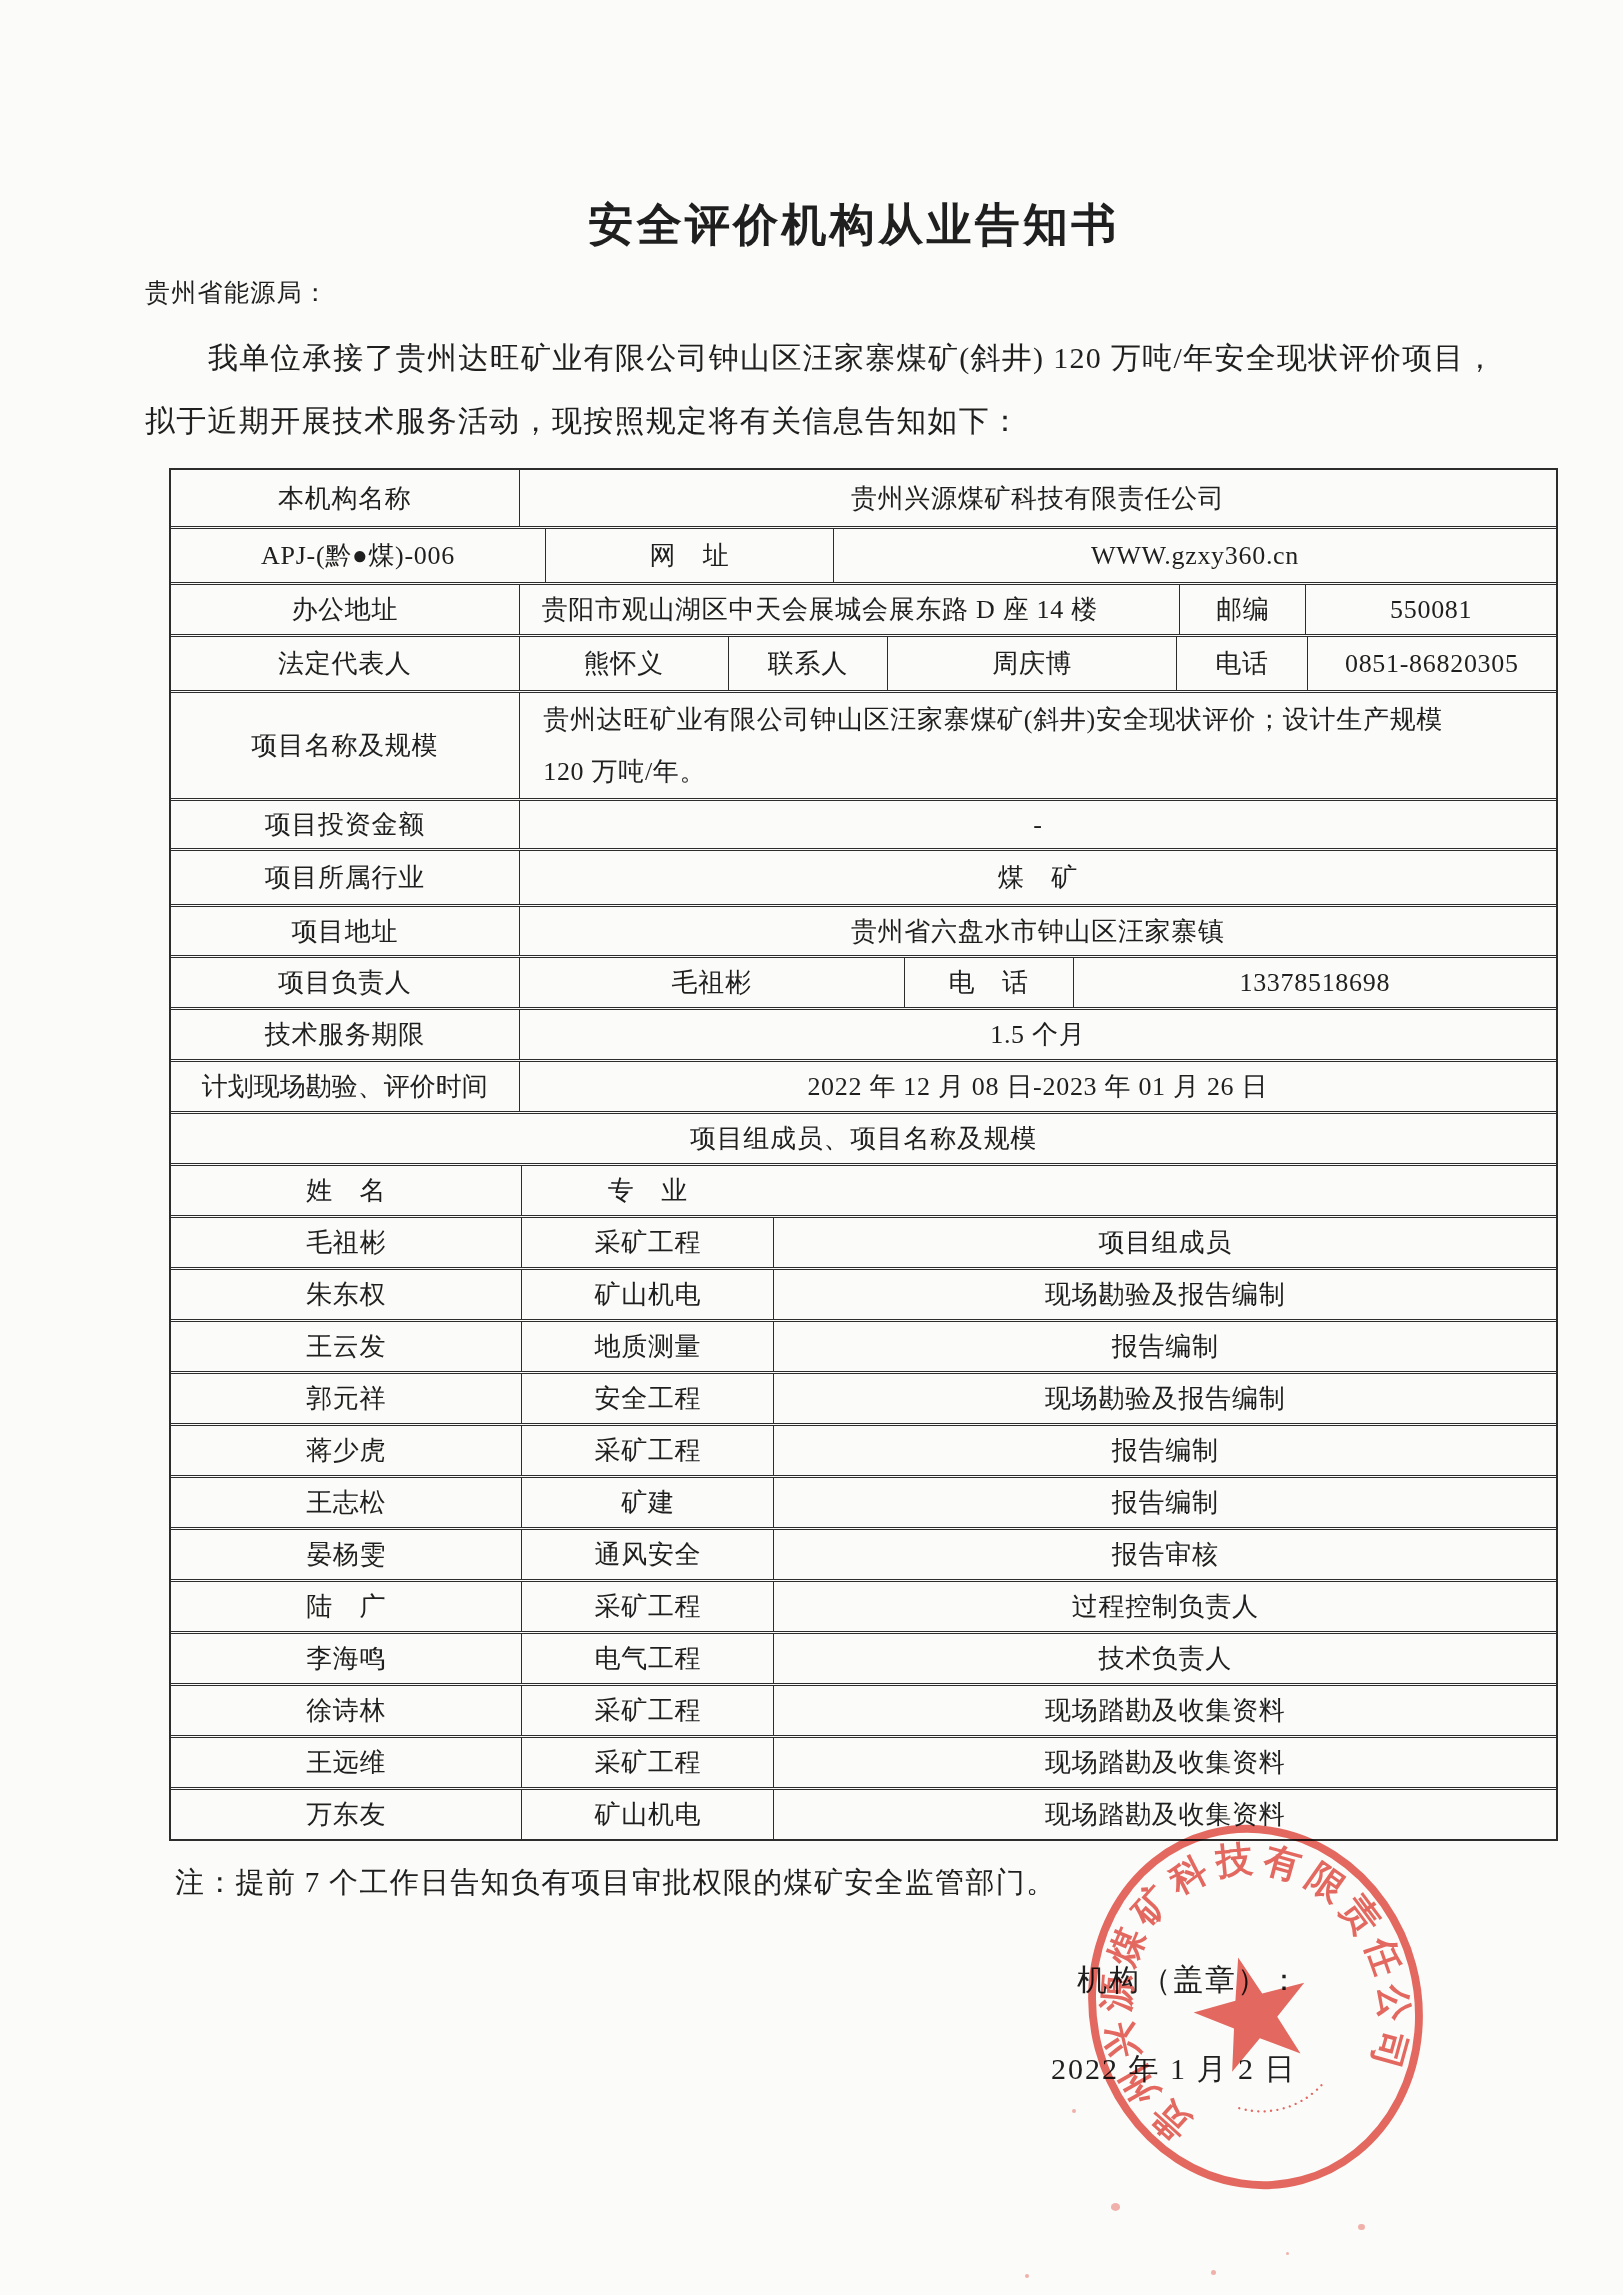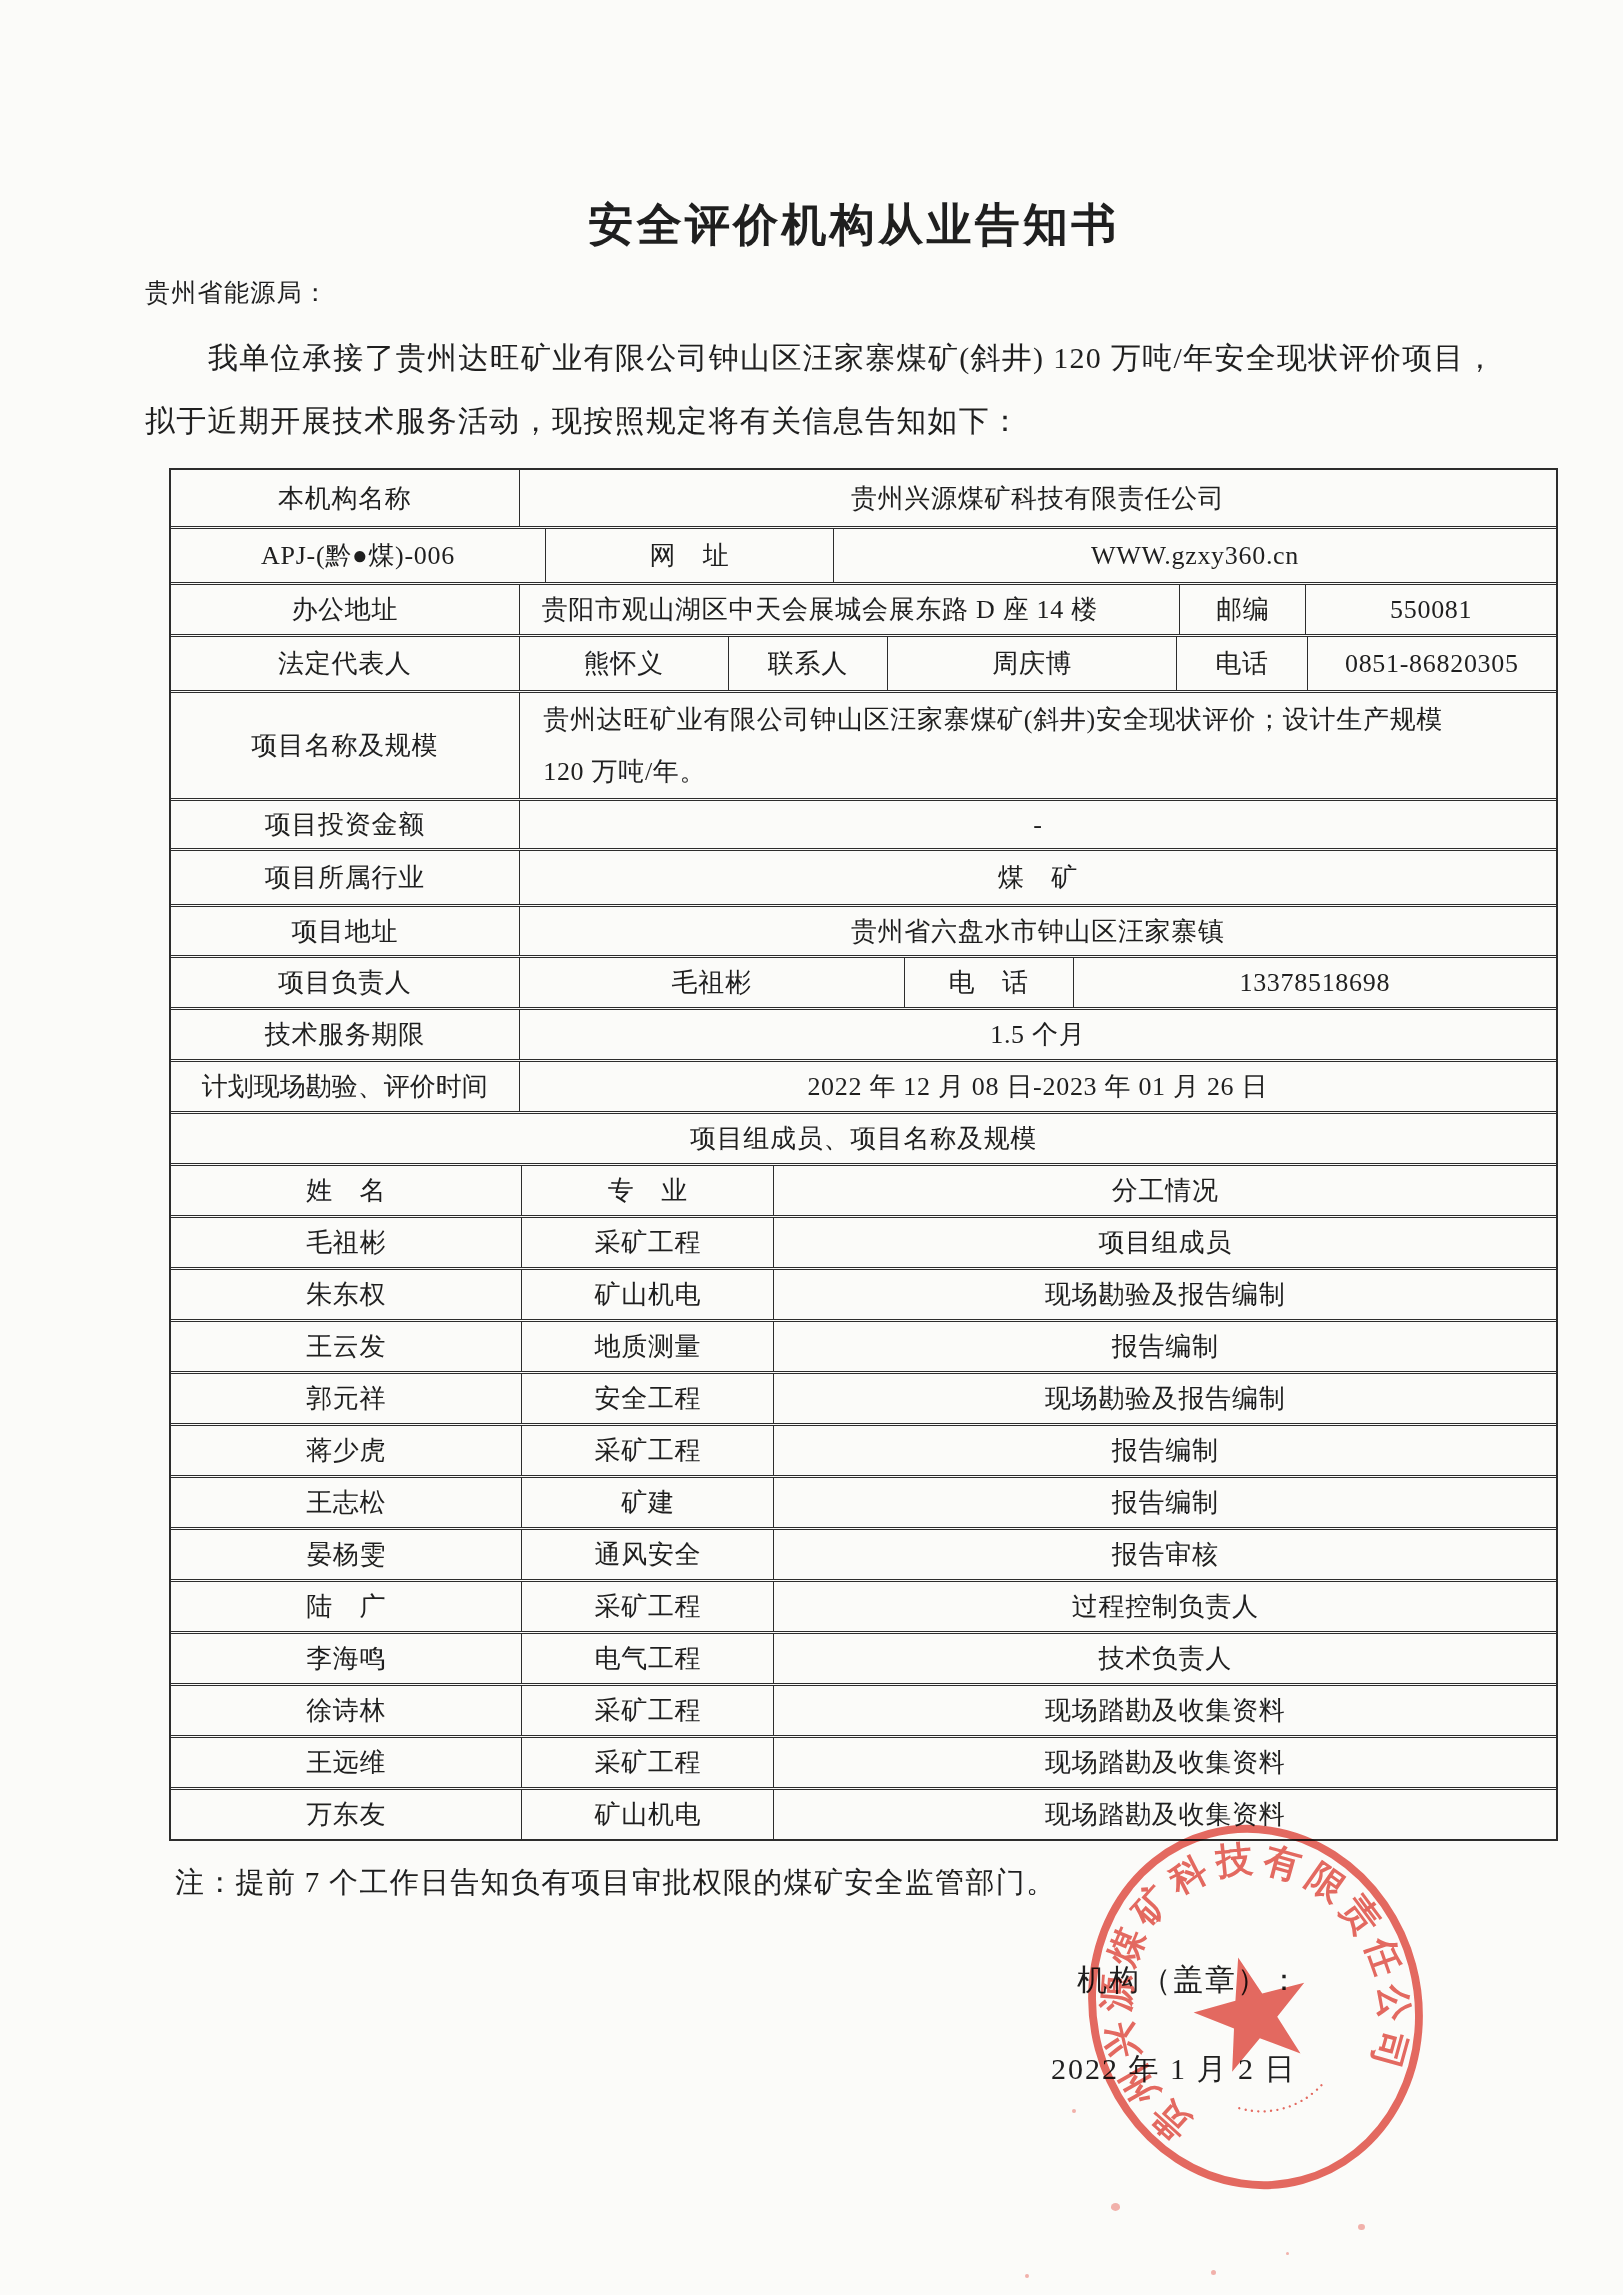--- a/index.html
+++ b/index.html
@@ -139,21 +139,20 @@
       <div class="c" style="flex:1">2022 年 12 月 08 日-2023 年 01 月 26 日</div>
     </div>
 
     <div class="tr" style="height:52px">
       <div class="c" style="flex:1">项目组成员、项目名称及规模</div>
     </div>
 
     <div class="tr" style="height:52px">
       <div class="c" style="width:25.3%">姓　名</div>
       <div class="c" style="width:18.2%">专　业</div>
-      <div class="c" style="flex:1">分工情况</div>
     </div>
 
     <div class="tr" style="height:52px">
       <div class="c" style="width:25.3%">毛祖彬</div>
       <div class="c" style="width:18.2%">采矿工程</div>
       <div class="c" style="flex:1">项目组成员</div>
     </div>
     <div class="tr" style="height:52px">
       <div class="c" style="width:25.3%">朱东权</div>
       <div class="c" style="width:18.2%">矿山机电</div>

